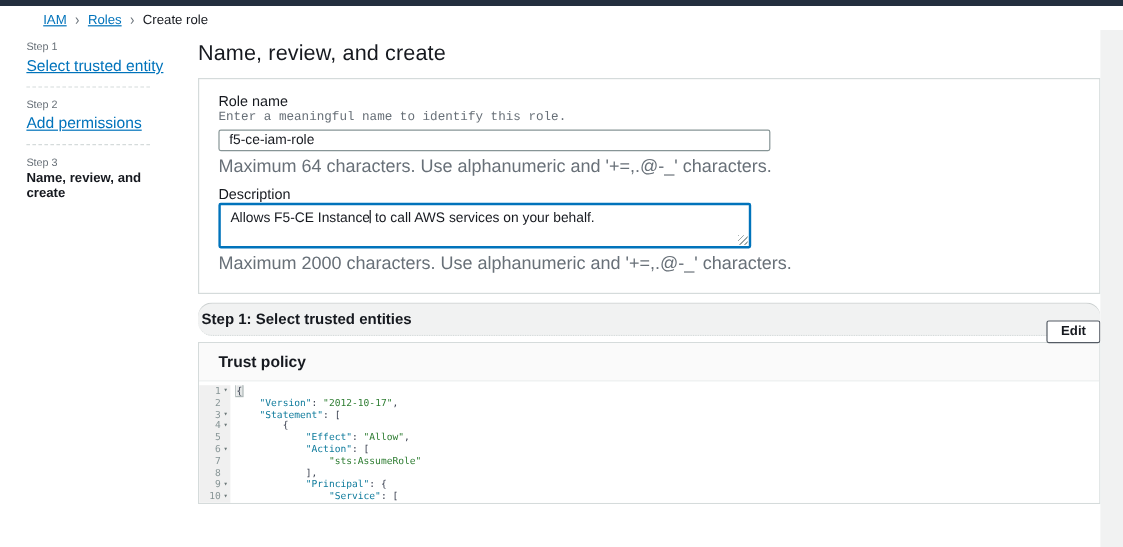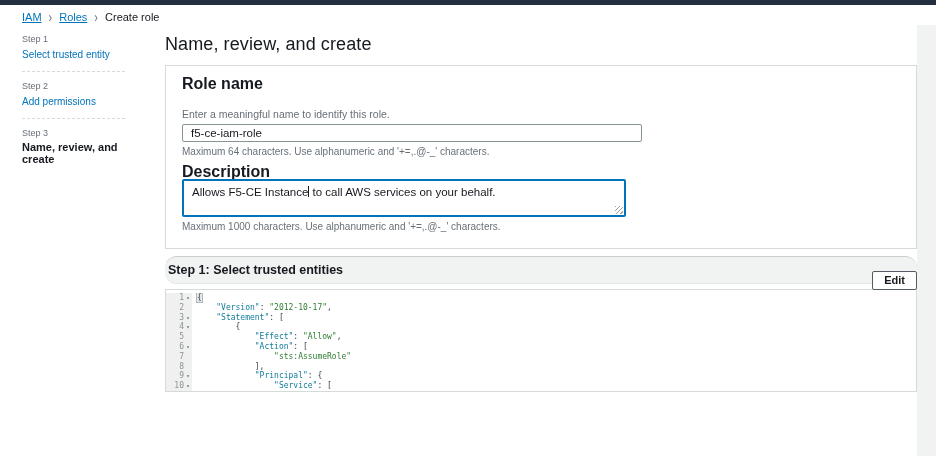--- a/index.html
+++ b/index.html
@@ -6,41 +6,41 @@
     --accent:#0073bb; --topbar:#232f3e; --border:#d5dbdb; --panel-header-bg:#fafafa;
     --text:#16191f; --muted:#687078; --code-key:#0f7b9c; --code-string:#2e7d32;
     --code-punct:#3b4151; --gutter-bg:#f0f0f0; --gutter-text:#879596;
     --band-bg:#f1f2f2; --input-border:#879596; --button-border:#545b64;
   }
   *{box-sizing:border-box; margin:0; padding:0;}
   html,body{width:936px; height:456px; overflow:hidden;}
   body{font-family:"Liberation Sans", sans-serif; color:var(--text); background:#fff; position:relative; font-size:12px;}
   .topbar{height:5px; background:var(--topbar); width:100%;}
   .right-strip{position:absolute; top:25px; right:0; bottom:0; width:19px; background:var(--band-bg);}
-  .breadcrumb{display:flex; align-items:center; gap:7px; padding:6px 0 5px 22px; font-size:11px;}
+  .breadcrumb{display:flex; align-items:center; gap:7px; padding:6px 0 5px 36px; font-size:11px;}
   .breadcrumb a{color:var(--accent); text-decoration:underline; cursor:pointer;}
   .crumb-sep{color:var(--muted); font-size:11px; transform:scaleY(1.25); display:inline-block;}
   .crumb-current{color:var(--text);}
   .layout{display:flex; align-items:flex-start;}
   
   .sidebar{width:165px; flex:0 0 165px; padding:6px 20px 0 22px;}
   .step-label{font-size:9px; color:var(--muted); margin-bottom:3px;}
-  .step-link{font-size:10px; color:var(--accent); cursor:pointer; display:inline-block;}
+  .step-link{font-size:13px; color:var(--accent); text-decoration:underline; cursor:pointer; display:inline-block;}
   .step-current{font-size:11px; font-weight:bold; color:var(--text);}
   .side-divider{border:none; border-top:1px dashed var(--border); margin:10px 0 9px 0; width:103px;}
   .step-group{margin-bottom:2px;}
   
   .main{width:752px; flex:0 0 752px; padding-top:4px;}
   .page-title{font-size:18px; font-weight:500; margin:2px 0 10px 0; letter-spacing:.1px;}
   .panel{border:1px solid var(--border); background:#fff;}
   .panel-header{background:var(--panel-header-bg); border-bottom:1px solid #eaeded; padding:8px 16px; font-size:13px; font-weight:bold;}
   .panel-body{padding:11px 16px 8px 16px;}
-  .field-label{font-size:16px; font-weight:bold; line-height:14px;}
-  .field-hint{font-size:10.5px; color:var(--muted); margin:17px 0 4px 0;}
-  .field-constraint{font-size:10px; color:var(--muted); margin:4px 0 8px 0;}
+  .field-label{font-size:12px; font-weight:normal; line-height:14px;}
+  .field-hint{font-size:10.5px; color:var(--muted); margin:1px 0 4px 0;font-family:Liberation Mono, monospace;}
+  .field-constraint{font-size:15px; color:var(--muted); margin:4px 0 8px 0;}
   .text-input{width:460px; height:18px; border:1px solid var(--input-border); border-radius:2px; padding:1px 8px; font-size:11.5px; font-family:"Liberation Sans",sans-serif; color:var(--text); background:#fff; display:block;}
   .textarea{width:444px; height:38px; border:2px solid var(--accent); border-radius:2px; padding:4px 8px; font-size:11.5px; line-height:14px; background:#fff; position:relative; cursor:text;}
   .caret{display:inline-block; width:1px; height:11px; background:var(--text); vertical-align:-1px;}
   .resize-handle{position:absolute; right:1px; bottom:1px; width:8px; height:8px; background:repeating-linear-gradient(135deg,#9aa5a5 0 1px,transparent 1px 3px); cursor:nwse-resize;}
   
   .step-band{margin-top:7px; background:var(--band-bg); border-top:1px solid #c8cdcd; border-bottom:1px dotted var(--border); height:28px; display:flex; align-items:center; padding:0 0 0 3px;border-radius:12px;}
   .step-band-title{font-size:12.5px; font-weight:bold;}
   .edit-btn{margin-left:auto; background:#fff; border:1px solid var(--button-border); border-radius:2px; font-family:"Liberation Sans",sans-serif; font-size:11px; font-weight:bold; color:var(--text); padding:2px 11px; height:19px; line-height:13px; cursor:pointer;margin-top:20px;}
   
   .tp-panel{margin-top:5px; border:1px solid var(--border); background:#fff;}
@@ -96,30 +96,31 @@
         <div class="field-label">Role name</div>
         <div class="field-hint">Enter a meaningful name to identify this role.</div>
         <input class="text-input" type="text" value="f5-ce-iam-role" style="">
         <div class="field-constraint">Maximum 64 characters. Use alphanumeric and '+=,.@-_' characters.</div>
 
         <div class="field-label">Description</div>
         <div class="textarea">
           <span>Allows F5-CE Instance</span><span class="caret"></span><span> to call AWS services on your behalf.</span>
           <span class="resize-handle"></span>
         </div>
-        <div class="field-constraint">Maximum 1000 characters. Use alphanumeric and '+=,.@-_' characters.</div>
+        <div class="field-constraint">Maximum 2000 characters. Use alphanumeric and '+=,.@-_' characters.</div>
       </div>
     </section>
 
     <div class="step-band">
       <span class="step-band-title">Step 1: Select trusted entities</span>
       <button class="edit-btn">Edit</button>
     </div>
 
     <section class="tp-panel">
+      <div class="panel-header">Trust policy</div>
       <div class="code">
         <div class="gutter">
             <div class="grow">
               <span class="num">1</span>
               <span class="fold">▾</span>
             </div>
             <div class="grow">
               <span class="num">2</span>
               <span class="fold"></span>
             </div>

